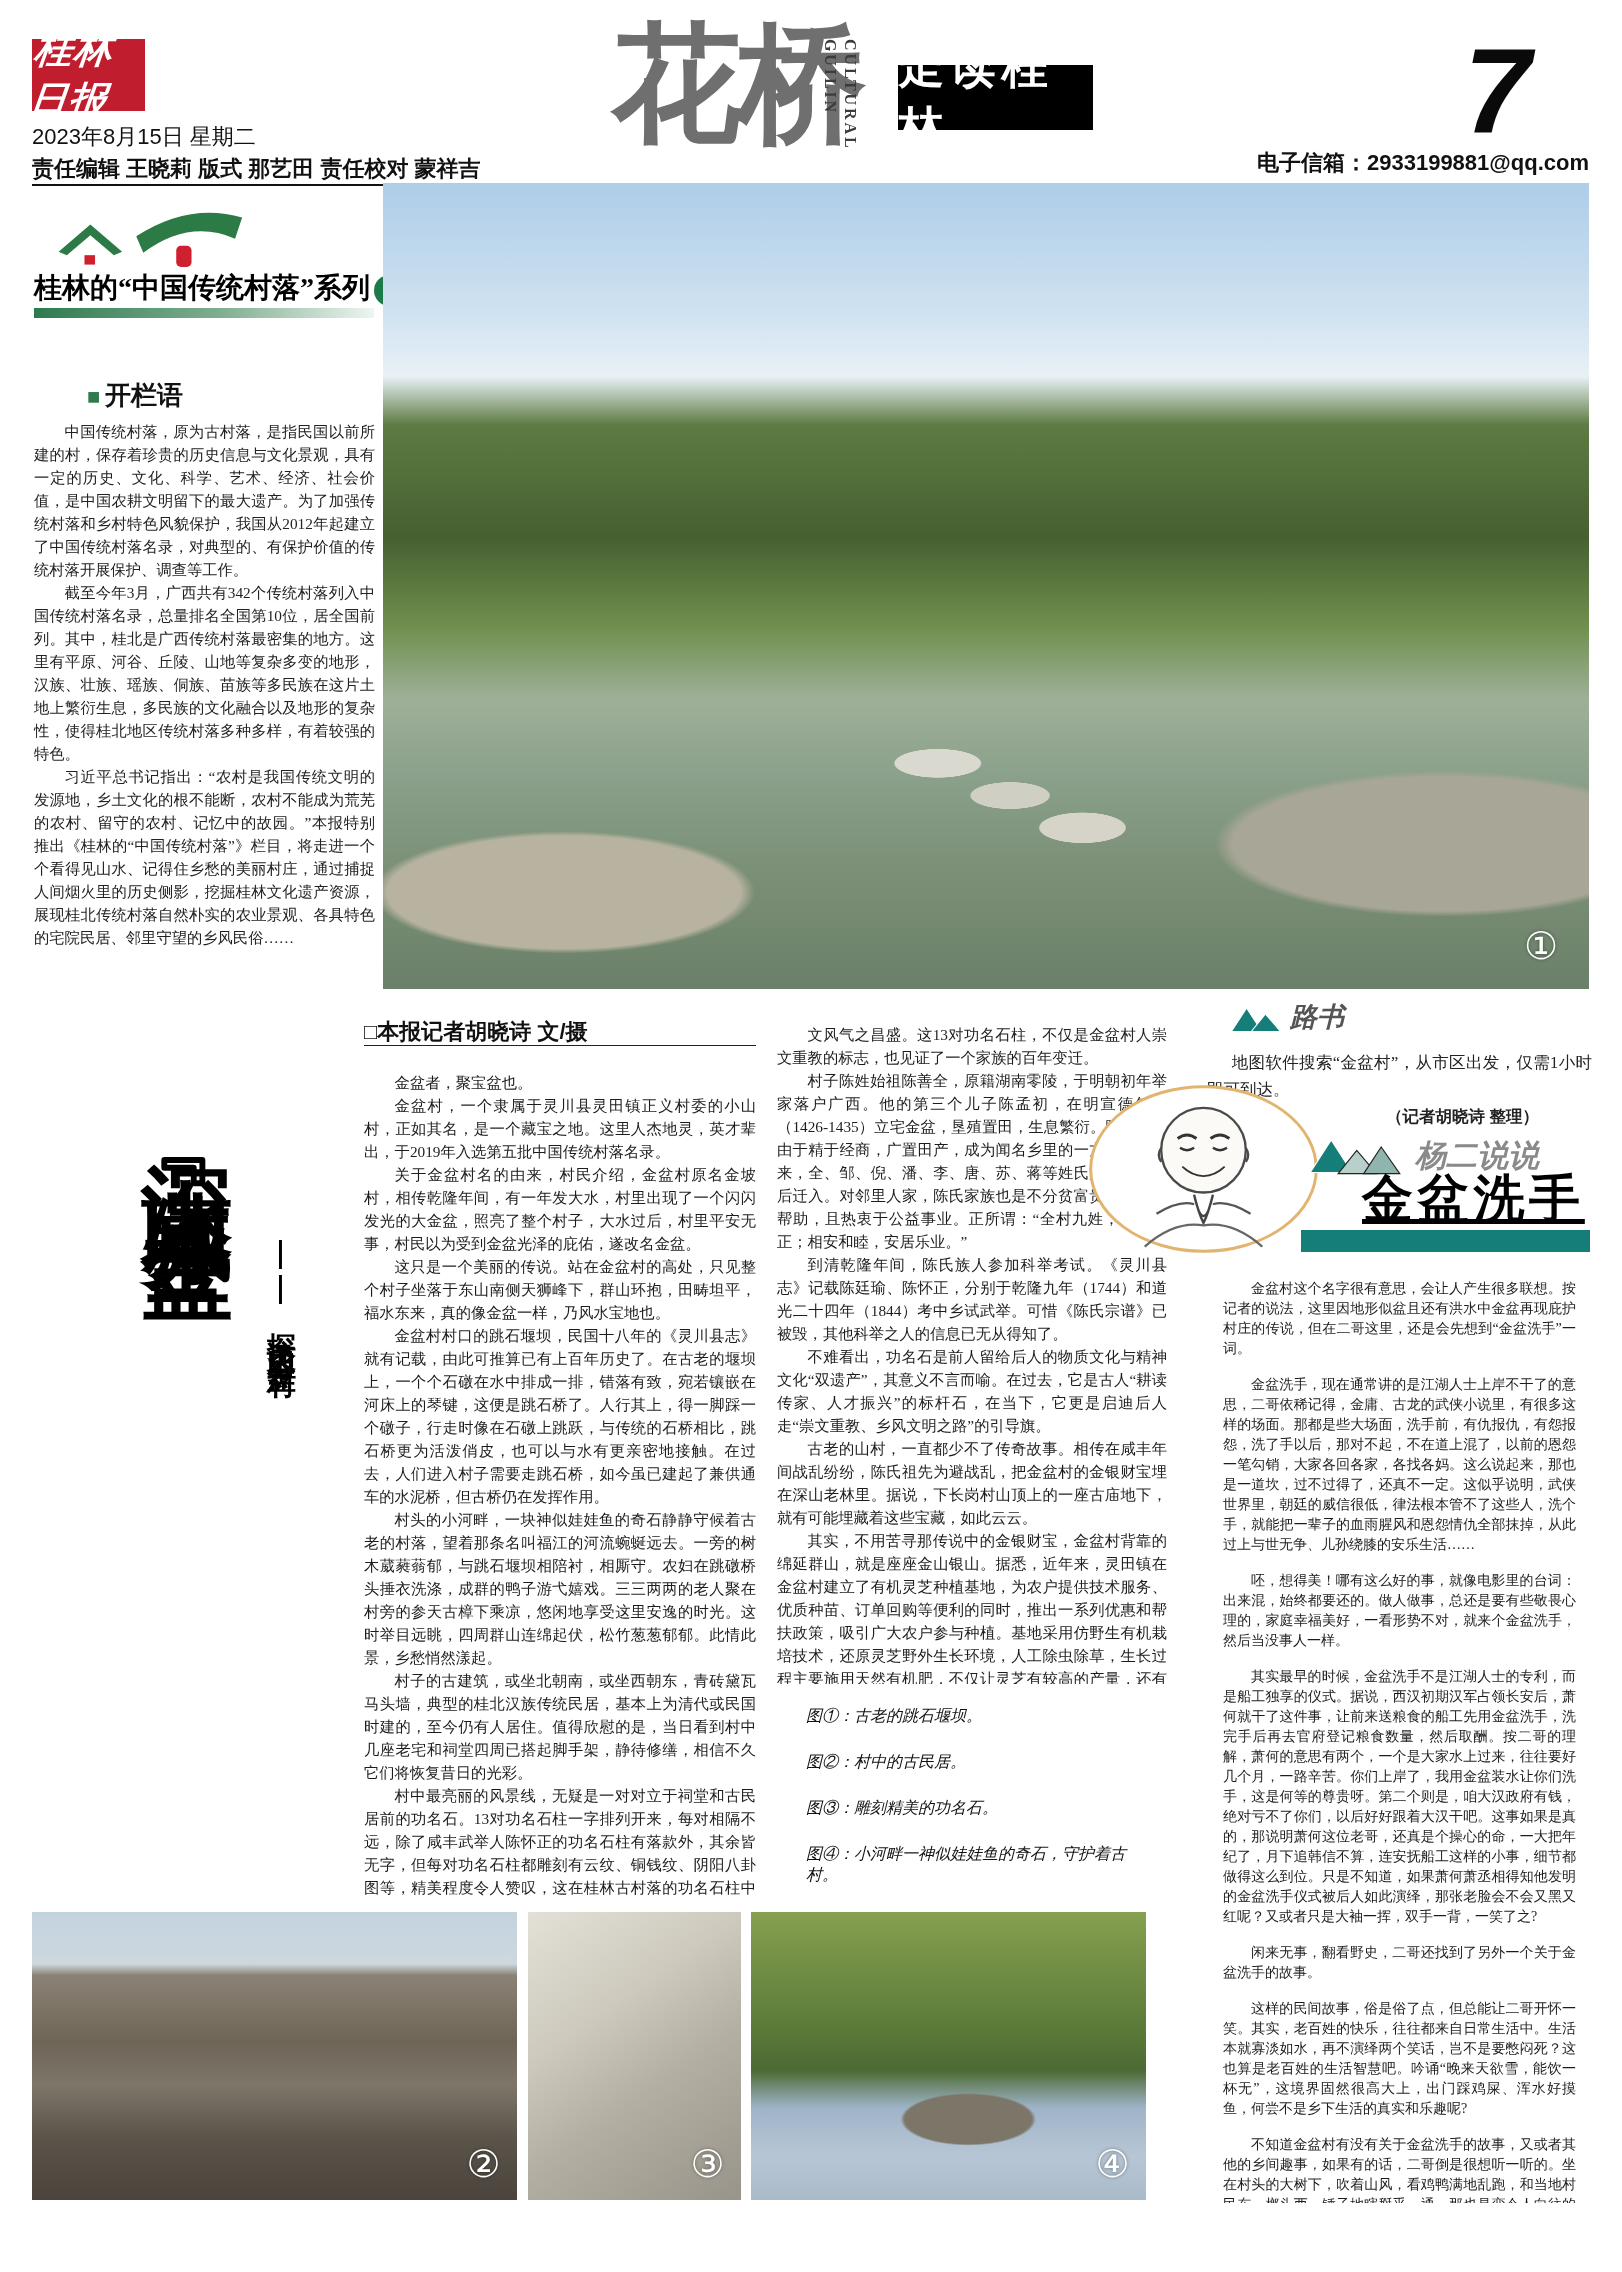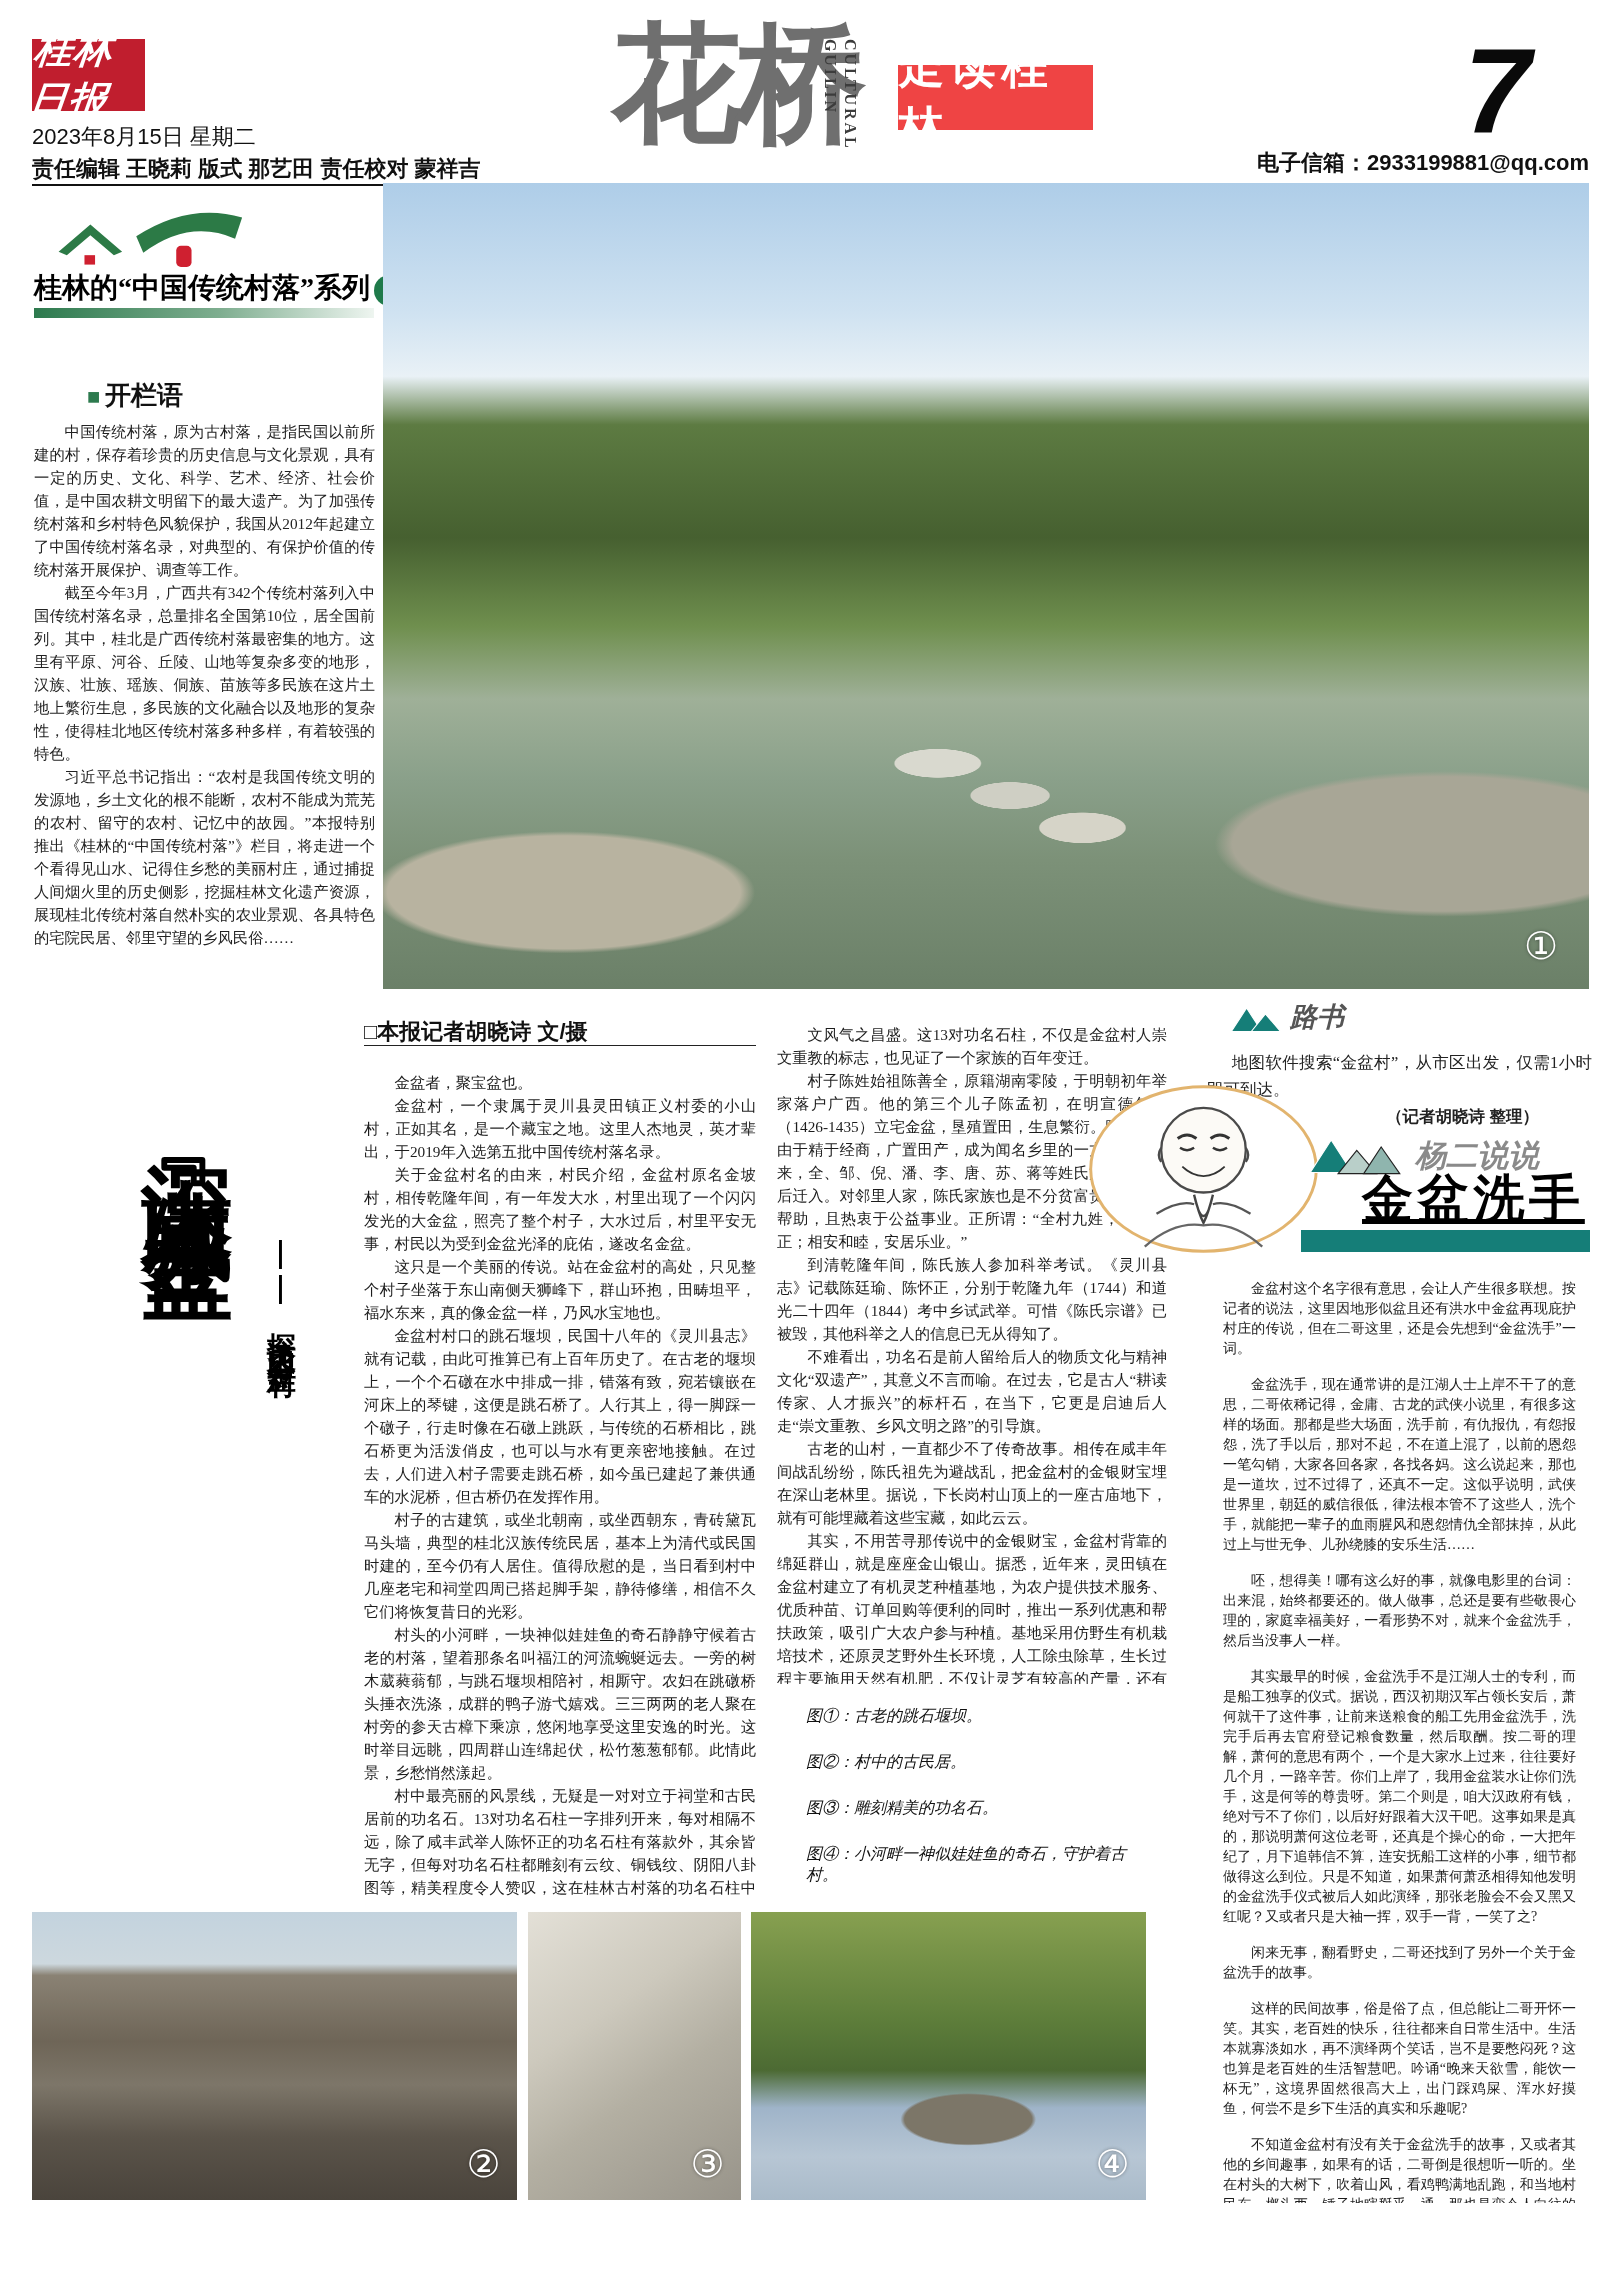--- a/index.html
+++ b/index.html
@@ -15,21 +15,21 @@
   .dateline{left:32px;top:122px;font-family:"Liberation Sans",sans-serif;font-weight:normal;
     font-size:22px;color:#111;}
   .staffline{left:32px;top:154px;font-family:"Liberation Sans",sans-serif;font-weight:bold;
     font-size:22px;color:#111;}
   .huaqiao{left:612px;top:16px;font-family:"Liberation Sans",sans-serif;font-weight:700;
     font-size:129px;line-height:1.05;color:#6f6f6f;letter-spacing:-3.5px;}
   .gc-vert{font-family:"Liberation Serif",serif;font-weight:bold;font-size:16px;color:#3c3c3c;
     writing-mode:vertical-rl;letter-spacing:2.9px;}
   .gc1{left:821px;top:39px;height:153px;}
   .gc2{left:841px;top:39px;height:188px;}
-  .tag-box{left:898px;top:65px;width:195px;height:65px;background:#ef4444;
+  .tag-box{left:898px;top:65px;width:195px;height:65px;background:#000000;
     display:flex;align-items:center;justify-content:center;}
   .tag-box span{color:#fff;font-size:46px;font-weight:bold;letter-spacing:5.9px;
     font-family:"Liberation Serif",serif;}
   .pagenum{left:1464px;top:21px;font-family:"Liberation Sans",sans-serif;font-weight:900;
     font-style:italic;font-size:120px;color:#0a0a0a;}
   .email{right:33px;top:148px;font-family:"Liberation Sans",sans-serif;font-weight:bold;
     font-size:22px;color:#111;}
   .header-rule{left:32px;top:184px;width:1557px;height:2.4px;background:#111;}
 
   
@@ -165,22 +165,22 @@
   <div class="abs vtitle">深山藏『金盆』</div>
   <div class="abs vsubtitle">——探访灵田金盆村</div>
 
   <div class="abs col col1">
     <p class="byline">□本报记者胡晓诗  文/摄</p>
     <p>金盆者，聚宝盆也。</p>
     <p>金盆村，一个隶属于灵川县灵田镇正义村委的小山村，正如其名，是一个藏宝之地。这里人杰地灵，英才辈出，于2019年入选第五批中国传统村落名录。</p>
     <p>关于金盆村名的由来，村民介绍，金盆村原名金坡村，相传乾隆年间，有一年发大水，村里出现了一个闪闪发光的大金盆，照亮了整个村子，大水过后，村里平安无事，村民以为受到金盆光泽的庇佑，遂改名金盆。</p>
     <p>这只是一个美丽的传说。站在金盆村的高处，只见整个村子坐落于东山南侧天狮峰下，群山环抱，田畴坦平，福水东来，真的像金盆一样，乃风水宝地也。</p>
     <p>金盆村村口的跳石堰坝，民国十八年的《灵川县志》就有记载，由此可推算已有上百年历史了。在古老的堰坝上，一个个石礅在水中排成一排，错落有致，宛若镶嵌在河床上的琴键，这便是跳石桥了。人行其上，得一脚踩一个礅子，行走时像在石礅上跳跃，与传统的石桥相比，跳石桥更为活泼俏皮，也可以与水有更亲密地接触。在过去，人们进入村子需要走跳石桥，如今虽已建起了兼供通车的水泥桥，但古桥仍在发挥作用。</p>
+    <p>村头的小河畔，一块神似娃娃鱼的奇石静静守候着古老的村落，望着那条名叫福江的河流蜿蜒远去。一旁的树木葳蕤蓊郁，与跳石堰坝相陪衬，相厮守。农妇在跳礅桥头捶衣洗涤，成群的鸭子游弋嬉戏。三三两两的老人聚在村旁的参天古樟下乘凉，悠闲地享受这里安逸的时光。这时举目远眺，四周群山连绵起伏，松竹葱葱郁郁。此情此景，乡愁悄然漾起。</p>
     <p>村子的古建筑，或坐北朝南，或坐西朝东，青砖黛瓦马头墙，典型的桂北汉族传统民居，基本上为清代或民国时建的，至今仍有人居住。值得欣慰的是，当日看到村中几座老宅和祠堂四周已搭起脚手架，静待修缮，相信不久它们将恢复昔日的光彩。</p>
-    <p>村头的小河畔，一块神似娃娃鱼的奇石静静守候着古老的村落，望着那条名叫福江的河流蜿蜒远去。一旁的树木葳蕤蓊郁，与跳石堰坝相陪衬，相厮守。农妇在跳礅桥头捶衣洗涤，成群的鸭子游弋嬉戏。三三两两的老人聚在村旁的参天古樟下乘凉，悠闲地享受这里安逸的时光。这时举目远眺，四周群山连绵起伏，松竹葱葱郁郁。此情此景，乡愁悄然漾起。</p>
     <p>村中最亮丽的风景线，无疑是一对对立于祠堂和古民居前的功名石。13对功名石柱一字排列开来，每对相隔不远，除了咸丰武举人陈怀正的功名石柱有落款外，其余皆无字，但每对功名石柱都雕刻有云纹、铜钱纹、阴阳八卦图等，精美程度令人赞叹，这在桂林古村落的功名石柱中是相当罕见的。</p>
 
   </div>
 
   <div class="abs col col2">
     <p>文风气之昌盛。这13对功名石柱，不仅是金盆村人崇文重教的标志，也见证了一个家族的百年变迁。</p>
     <p>村子陈姓始祖陈善全，原籍湖南零陵，于明朝初年举家落户广西。他的第三个儿子陈孟初，在明宣德年间（1426-1435）立宅金盆，垦殖置田，生息繁衍。陈氏后人由于精于经商，广置田产，成为闻名乡里的一方望族。后来，全、邹、倪、潘、李、唐、苏、蒋等姓氏族人，又先后迁入。对邻里人家，陈氏家族也是不分贫富贵贱都热情帮助，且热衷于公益事业。正所谓：“全村九姓，民风纯正；相安和睦，安居乐业。”</p>
     <p>到清乾隆年间，陈氏族人参加科举考试。《灵川县志》记载陈廷瑜、陈怀正，分别于乾隆九年（1744）和道光二十四年（1844）考中乡试武举。可惜《陈氏宗谱》已被毁，其他科举之人的信息已无从得知了。</p>
     <p>不难看出，功名石是前人留给后人的物质文化与精神文化“双遗产”，其意义不言而喻。在过去，它是古人“耕读传家、人才振兴”的标杆石，在当下，它更是启迪后人走“崇文重教、乡风文明之路”的引导旗。</p>
     <p>古老的山村，一直都少不了传奇故事。相传在咸丰年间战乱纷纷，陈氏祖先为避战乱，把金盆村的金银财宝埋在深山老林里。据说，下长岗村山顶上的一座古庙地下，就有可能埋藏着这些宝藏，如此云云。</p>

